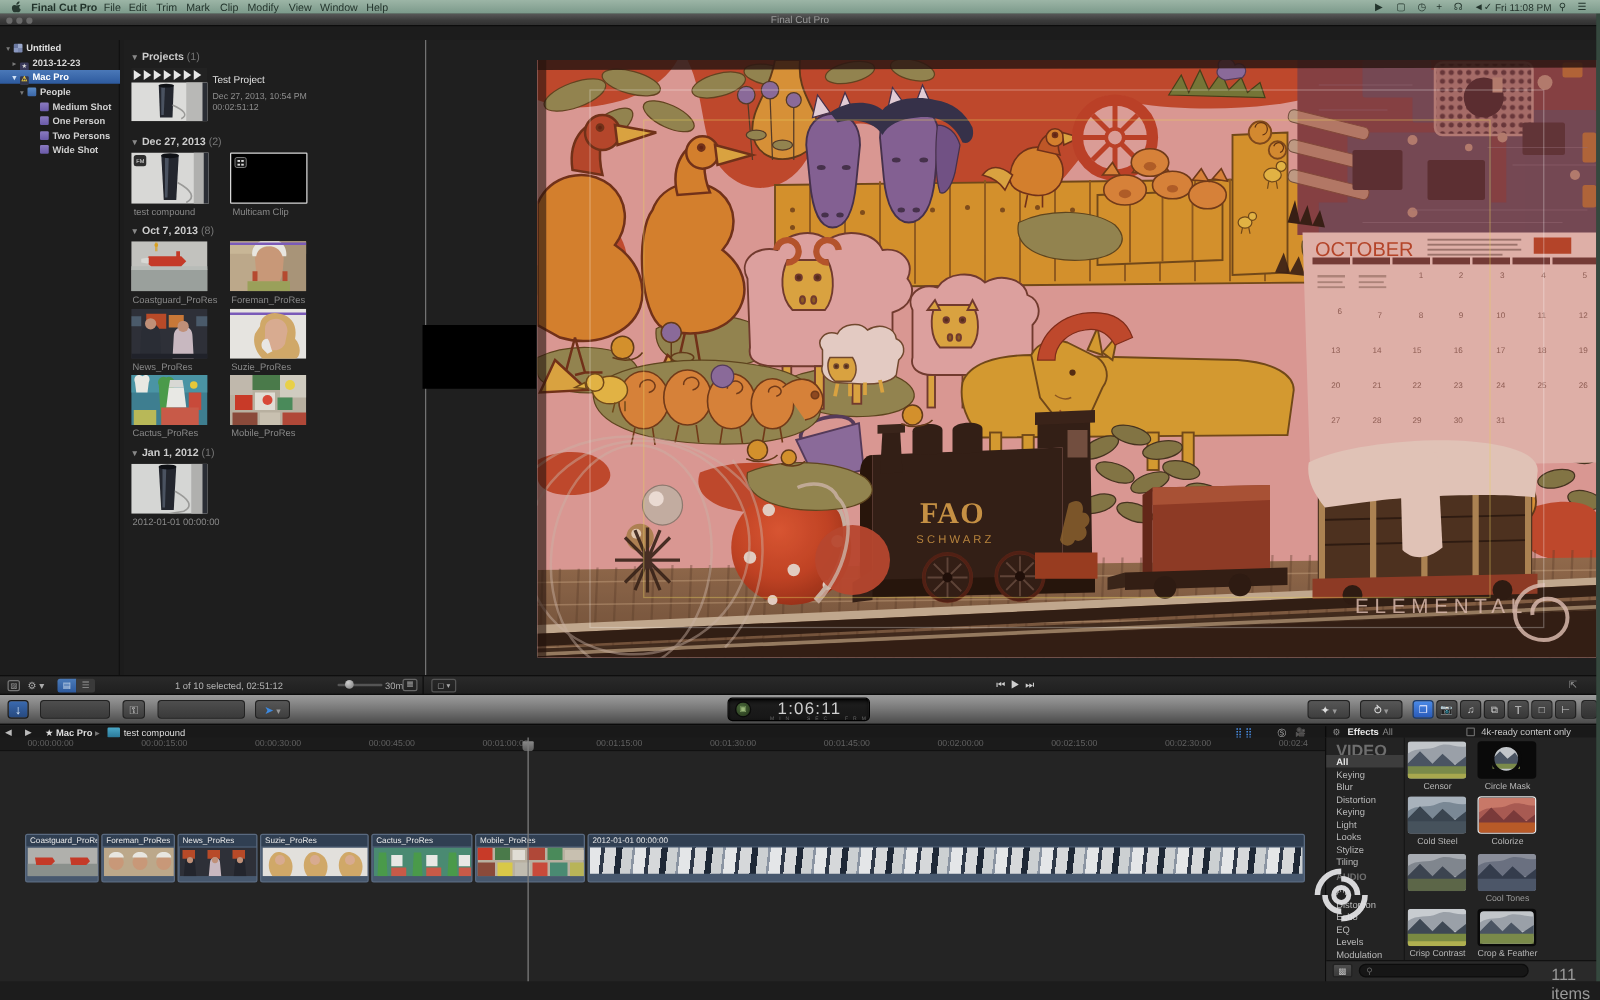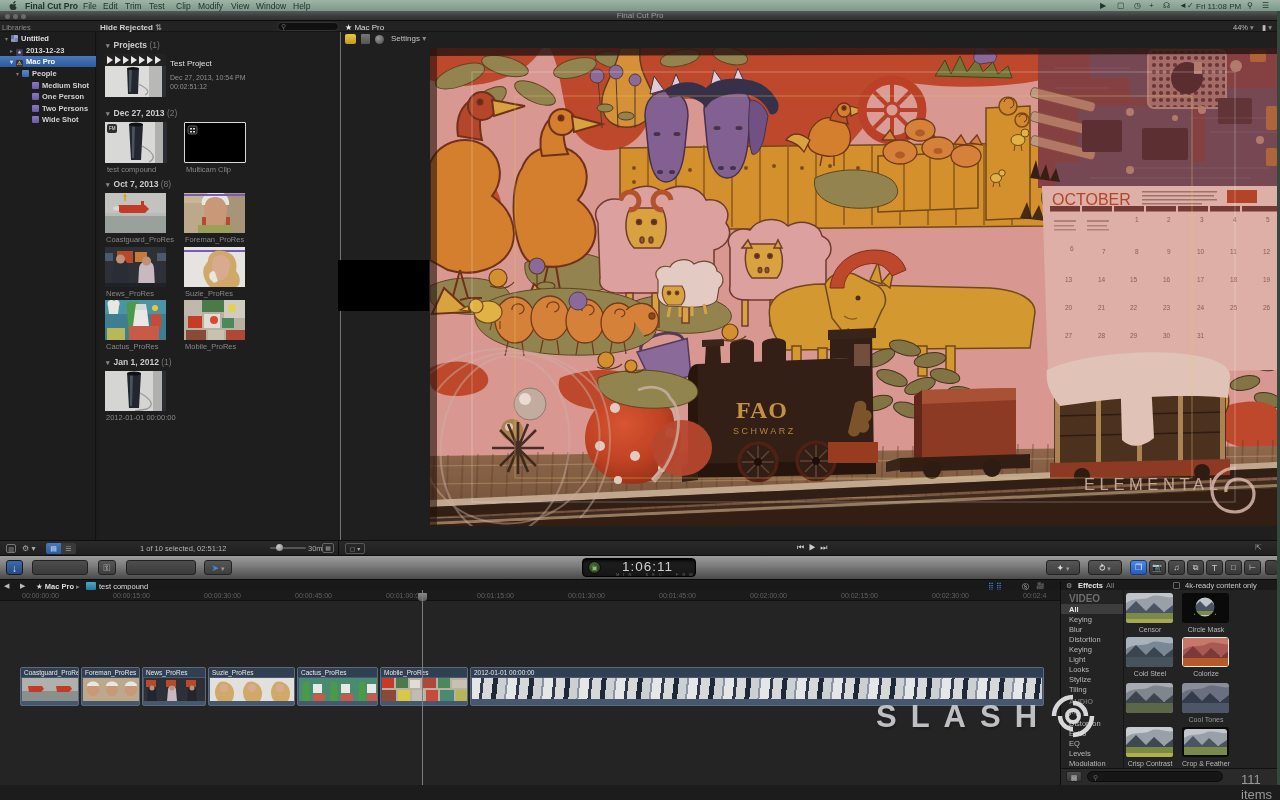--- a/index.html
+++ b/index.html
@@ -75,55 +75,41 @@
 <body>
 <div id="stage">
   <div class="abs" id="menubar">
     <svg class="mi" style="left:9px;top:1px" width="8" height="9" viewBox="0 0 8 9">
         <path d="M4.6,1.2 C5.2,0.4 6,0 6.6,0.1 C6.7,0.8 6.4,1.5 5.9,2 C5.4,2.5 4.7,2.8 4.1,2.7 C4,2.1 4.2,1.6 4.6,1.2 Z M6.5,3 C5.6,2.9 4.9,3.4 4.4,3.4 C3.9,3.4 3.2,3 2.5,3 C1.5,3.1 0.5,3.8 0.5,5.3 C0.5,7 1.8,9 2.7,9 C3.2,9 3.6,8.7 4.2,8.7 C4.8,8.7 5.1,9 5.7,9 C6.6,9 7.5,7.3 7.7,6.6 C6.9,6.3 6.4,5.6 6.4,4.8 C6.4,4 6.9,3.4 7.4,3.1 C7.1,3 6.8,3 6.5,3 Z" fill="#273830"></path>
       </svg>
     <span class="mi b" style="left:25px">Final Cut Pro</span>
     <span class="mi" style="left:83px">File</span>
     <span class="mi" style="left:103px">Edit</span>
     <span class="mi" style="left:125px">Trim</span>
-    <span class="mi" style="left:149px">Test</span>
+    <span class="mi" style="left:149px">Mark</span>
     <span class="mi" style="left:176px">Clip</span>
     <span class="mi" style="left:198px">Modify</span>
     <span class="mi" style="left:231px">View</span>
     <span class="mi" style="left:256px">Window</span>
     <span class="mi" style="left:293px">Help</span>
     <span class="mi" style="left:1100px;font-size:8px">▶</span>
     <span class="mi" style="left:1117px;font-size:8px">▢</span>
     <span class="mi" style="left:1134px;font-size:8px">◷</span>
     <span class="mi" style="left:1149px;font-size:8px">+</span>
     <span class="mi" style="left:1163px;font-size:8px">☊</span>
     <span class="mi" style="left:1179px;font-size:8px">◄✓</span>
     <span id="mbright">Fri 11:08 PM</span>
     <span class="mi" style="left:1247px;font-size:8px">⚲</span>
     <span class="mi" style="left:1262px;font-size:8px">☰</span>
   </div>
   <div class="abs" id="titlebar">
     <div class="t">Final Cut Pro</div>
     <span style="position:absolute;left:5px;top:3px;width:5px;height:5px;border-radius:50%;background:#6a6a6a"></span>
     <span style="position:absolute;left:13px;top:3px;width:5px;height:5px;border-radius:50%;background:#6a6a6a"></span>
     <span style="position:absolute;left:21px;top:3px;width:5px;height:5px;border-radius:50%;background:#6a6a6a"></span>
-  </div>
-  <div class="abs" id="hdr1">
-    <span style="position:absolute;left:2px;top:2px;color:#8a8a8a;font-size:7.5px">Libraries</span>
-    <span style="position:absolute;left:100px;top:2px;color:#cfcfcf;font-size:8px;font-weight:bold">Hide Rejected <span style="color:#888">⇅</span></span>
-    <span style="position:absolute;left:277px;top:1px;width:62px;height:9px;background:#101010;border:1px solid #333;border-radius:5px;color:#666;font-size:7px;padding-left:3px">⚲</span>
-    <span style="position:absolute;left:345px;top:2px;color:#ddd;font-size:8px"><span style="color:#eee">★</span> Mac Pro</span>
-    <span style="position:absolute;left:1233px;top:2px;color:#bbb;font-size:7.5px">44% <span style="color:#888">▾</span></span>
-    <span style="position:absolute;left:1262px;top:2px;color:#bbb;font-size:7.5px">▮ <span style="color:#888">▾</span></span>
-  </div>
-  <div class="abs" id="hdr2">
-    <span style="position:absolute;left:4px;top:2px;width:11px;height:10px;background:linear-gradient(#e8c540,#c79a20);border-radius:2px"></span>
-    <span style="position:absolute;left:20px;top:2px;width:9px;height:10px;background:linear-gradient(#777,#555);border-radius:1px"></span>
-    <span style="position:absolute;left:34px;top:3px;width:9px;height:9px;background:radial-gradient(circle at 35% 35%,#999,#444);border-radius:50%"></span>
-    <span style="position:absolute;left:50px;top:2px;color:#c5c5c5;font-size:8px">Settings <span style="color:#888">▾</span></span>
   </div>
   <div class="abs" id="sidebar">
     <div class="trow" style="top:1px"><span style="margin-left:5px;color:#7a7a7a;font-size:6px">▾</span><span class="ic" style="margin-left:3px;background:conic-gradient(#9aa8cc 0 25%,#7a88b0 0 50%,#8a98c0 0 75%,#6a78a0 0)"></span><b style="color:#e0e0e0">Untitled</b></div>
     <div class="trow" style="top:13px"><span style="margin-left:10px;color:#7a7a7a;font-size:6px">▸</span><span class="ic" style="margin-left:3px;background:#3a3a5a;text-align:center;color:#ddd;font-size:5px;line-height:7px">★</span><b style="color:#d8d8d8">2013-12-23</b></div>
     <div class="trow sel" style="top:24px"><span style="margin-left:10px;color:#cfe0f5;font-size:6px">▾</span><span class="ic" style="margin-left:3px;background:#33364a;text-align:center;color:#f5d13a;font-size:5.5px;line-height:7px">⚠</span><b>Mac Pro</b></div>
     <div class="trow" style="top:36px"><span style="margin-left:16px;color:#7a7a7a;font-size:6px">▾</span><span class="ic" style="margin-left:3px;background:linear-gradient(#5a8ac5,#3a66a8);"></span><b style="color:#d5d5d5">People</b></div>
     <div class="trow" style="top:48px"><span class="ic" style="margin-left:32px;background:linear-gradient(#8a7ac0,#6a5aa8)"></span><span style="color:#d0d0d0;font-weight:bold">Medium Shot</span></div>
     <div class="trow" style="top:59px"><span class="ic" style="margin-left:32px;background:linear-gradient(#8a7ac0,#6a5aa8)"></span><span style="color:#d0d0d0;font-weight:bold">One Person</span></div>
     <div class="trow" style="top:71px"><span class="ic" style="margin-left:32px;background:linear-gradient(#8a7ac0,#6a5aa8)"></span><span style="color:#d0d0d0;font-weight:bold">Two Persons</span></div>
     <div class="trow" style="top:82px"><span class="ic" style="margin-left:32px;background:linear-gradient(#8a7ac0,#6a5aa8)"></span><span style="color:#d0d0d0;font-weight:bold">Wide Shot</span></div>
@@ -996,21 +982,21 @@
             <rect x="74" y="12" width="12" height="11" fill="#b8b458"></rect>
       </svg></div>
     </div>
     <div class="clip" style="left:470px;width:574px">
       <div class="nm">2012-01-01 00:00:00</div>
       <div class="strip" id="pianostrip"></div>
     </div>
   </div>
   <div class="abs" id="playhead" style="left:422px;top:590px;width:1px;height:195px;background:#7e7e7e"></div>
   <div class="abs" id="fxpanel">
-    <div style="position:absolute;left:8px;top:3px;color:#6e6e6e;font-size:10px;font-weight:bold">VIDEO</div>
+    <div style="position:absolute;left:8px;top:3px;color:#6e6e6e;font-size:13px;font-weight:bold">VIDEO</div>
     <div style="position:absolute;left:0;top:14px;width:62px;height:10px;background:#3d3d3d"></div>
     <div class="fxl" style="top:15px;color:#e8e8e8;font-weight:bold">All</div>
     <div class="fxl" style="top:25px">Keying</div>
     <div class="fxl" style="top:35px">Blur</div>
     <div class="fxl" style="top:45px">Distortion</div>
     <div class="fxl" style="top:55px">Keying</div>
     <div class="fxl" style="top:65px">Light</div>
     <div class="fxl" style="top:75px">Looks</div>
     <div class="fxl" style="top:85px">Stylize</div>
     <div class="fxl" style="top:95px">Tiling</div>
@@ -1098,21 +1084,20 @@
     </div>
     <div class="fxlabel" style="left:115px;top:170px">Crop &amp; Feather</div>
   </div>
   <div class="abs" id="fxfoot" style="left:1061px;top:768px;width:219px;height:17px;background:#2a2a2a;border-top:1px solid #111">
     <span style="position:absolute;left:5px;top:2px;width:16px;height:11px;background:linear-gradient(#4e4e4e,#3a3a3a);border:1px solid #222;border-radius:2px;color:#bbb;font-size:7px;text-align:center;line-height:11px">▩</span>
     <span style="position:absolute;left:26px;top:2px;width:136px;height:11px;background:#161616;border:1px solid #0c0c0c;border-radius:6px;color:#666;font-size:7px;line-height:11px;padding-left:5px">⚲</span>
     <span style="position:absolute;left:180px;top:3px;color:#999;font-size:13px">111 items</span>
   </div>
   <div class="abs" id="redge"></div>
   <div id="wm">
-    <div class="wmtext" style="left:876px;top:699px">SLASH</div>
     <svg style="position:absolute;left:1051px;top:694px" width="44" height="44" viewBox="0 0 44 44">
       <g fill="none" stroke="rgba(225,226,228,0.95)">
         <circle cx="22" cy="22" r="6" stroke-width="4"></circle>
         <path d="M22,9 A13,13 0 0,1 35,22" stroke-width="4.5"></path>
         <path d="M22,35 A13,13 0 0,1 9,22" stroke-width="4.5"></path>
         <path d="M22,3 A19,19 0 0,0 3,22" stroke-width="4.5"></path>
         <path d="M22,41 A19,19 0 0,0 41,22" stroke-width="4.5"></path>
       </g>
       <circle cx="22" cy="22" r="2.5" fill="#202020"></circle>
     </svg>

